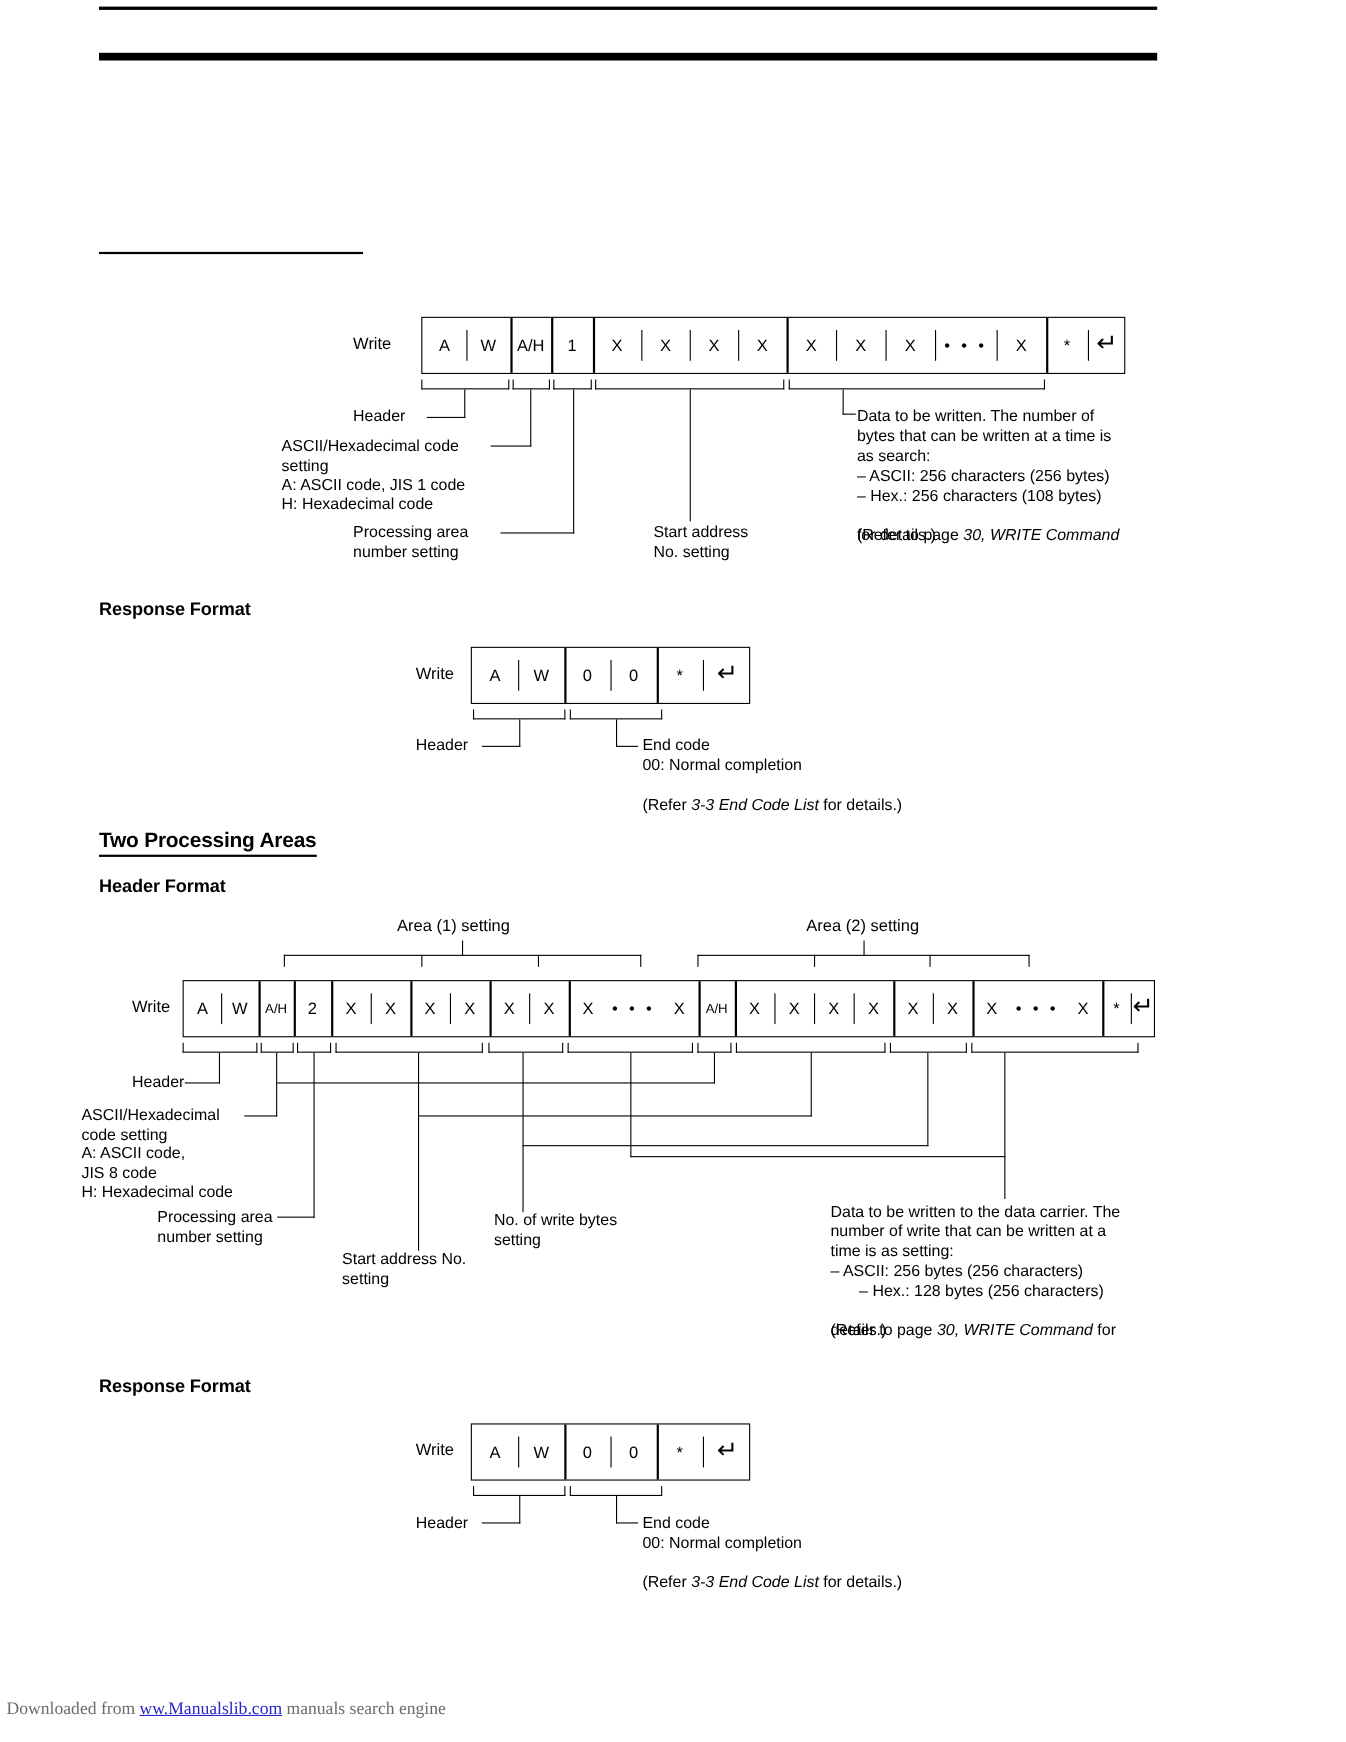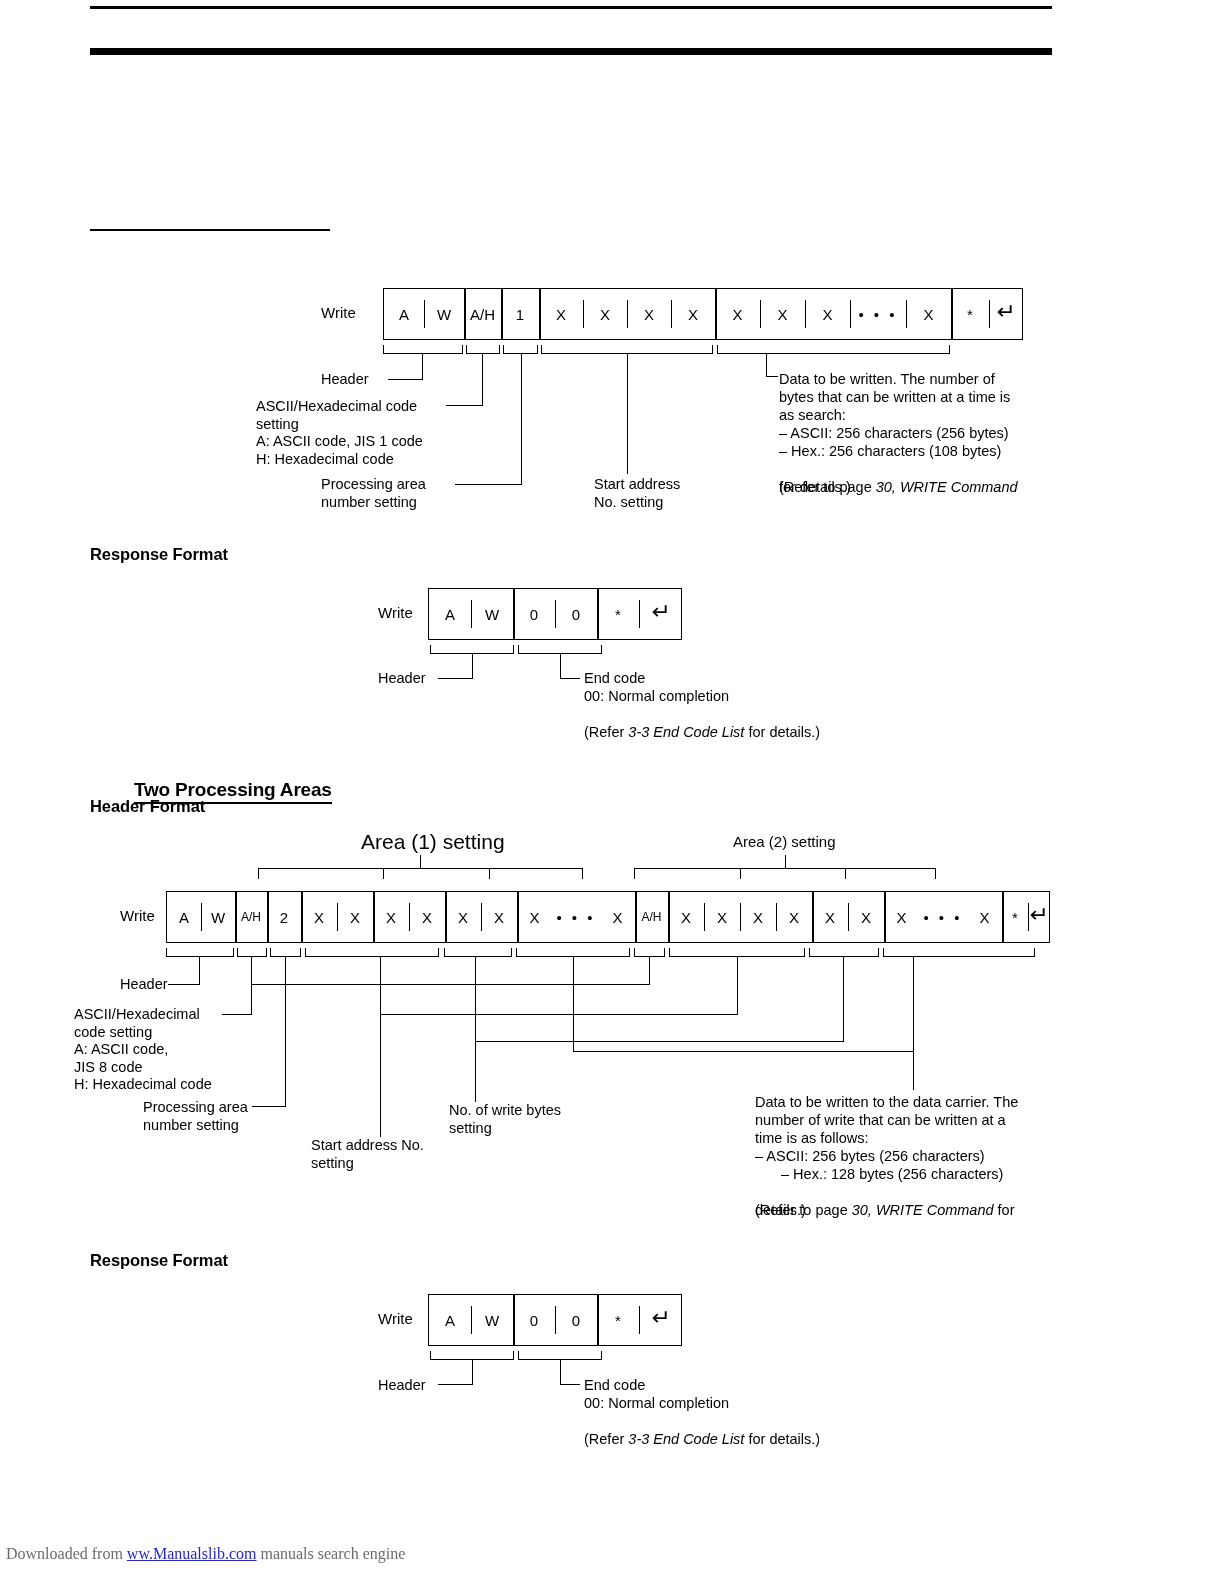--- a/index.html
+++ b/index.html
@@ -168,24 +168,24 @@
 <div class="ann" style="left:378px;top:670px;">Header</div>
 
 <div class="vl" style="left:560px;top:654px;height:25px;"></div>
 <div class="hl" style="left:560px;top:678px;width:20px;"></div>
 <div class="ann" style="left:584px;top:670px;">End code</div>
 <div class="ann" style="left:584px;top:688px;">00: Normal completion</div>
 <div class="ann" style="left:584px;top:706px;">
   <span>(Refer </span><i>3-3 End Code List</i><span> for details.)</span>
 </div>
 
-<div class="h-section" style="left:90px;top:779px;margin-left:44px;">Two Processing Areas</div>
+<div class="h-section" style="left:90px;top:754px;">Two Processing Areas</div>
 <div class="h-sub" style="left:90px;top:797px;">Header Format</div>
 
-<div class="ann" style="left:361px;top:833px;font-size:21px;">Area (1) setting</div>
+<div class="ann" style="left:361px;top:833px;font-size:15px;">Area (1) setting</div>
 <div class="ann" style="left:733px;top:833px;font-size:15px;">Area (2) setting</div>
 
 <div class="vl" style="left:420px;top:855px;height:14px;"></div>
 <div class="brk-up" style="left:258px;top:868px;width:325px;height:11px;"></div>
 <div class="vl" style="left:383px;top:868px;height:11px;"></div>
 <div class="vl" style="left:489px;top:868px;height:11px;"></div>
 
 <div class="vl" style="left:785px;top:855px;height:14px;"></div>
 <div class="brk-up" style="left:634px;top:868px;width:302px;height:11px;"></div>
 <div class="vl" style="left:740px;top:868px;height:11px;"></div>
@@ -288,21 +288,21 @@
 <div class="hl" style="left:380px;top:1014px;width:358px;"></div>
 
 <div class="vl" style="left:843px;top:957px;height:85px;"></div>
 <div class="hl" style="left:475px;top:1041px;width:369px;"></div>
 
 <div class="vl" style="left:573px;top:957px;height:95px;"></div>
 <div class="hl" style="left:573px;top:1051px;width:341px;"></div>
 
 <div class="ann" style="left:755px;top:1094px;">Data to be written to the data carrier. The</div>
 <div class="ann" style="left:755px;top:1112px;">number of write that can be written at a</div>
-<div class="ann" style="left:755px;top:1130px;">time is as follows:</div>
+<div class="ann" style="left:755px;top:1130px;">time is as setting:</div>
 <div class="ann" style="left:755px;top:1148px;">– ASCII:  256 bytes (256 characters)</div>
 <div class="ann" style="left:781px;top:1166px;">– Hex.:    128 bytes (256 characters)</div>
 <div class="ann" style="left:755px;top:1184px;">
   <span>(Refer to page </span><i>30, WRITE Command</i><span> for</span>
 </div>
 <div class="ann" style="left:755px;top:1202px;">details.)</div>
 
 <div class="h-sub" style="left:90px;top:1251px;">Response Format</div>
 
 <div class="rowlabel" style="left:378px;top:1310px;">Write</div>

